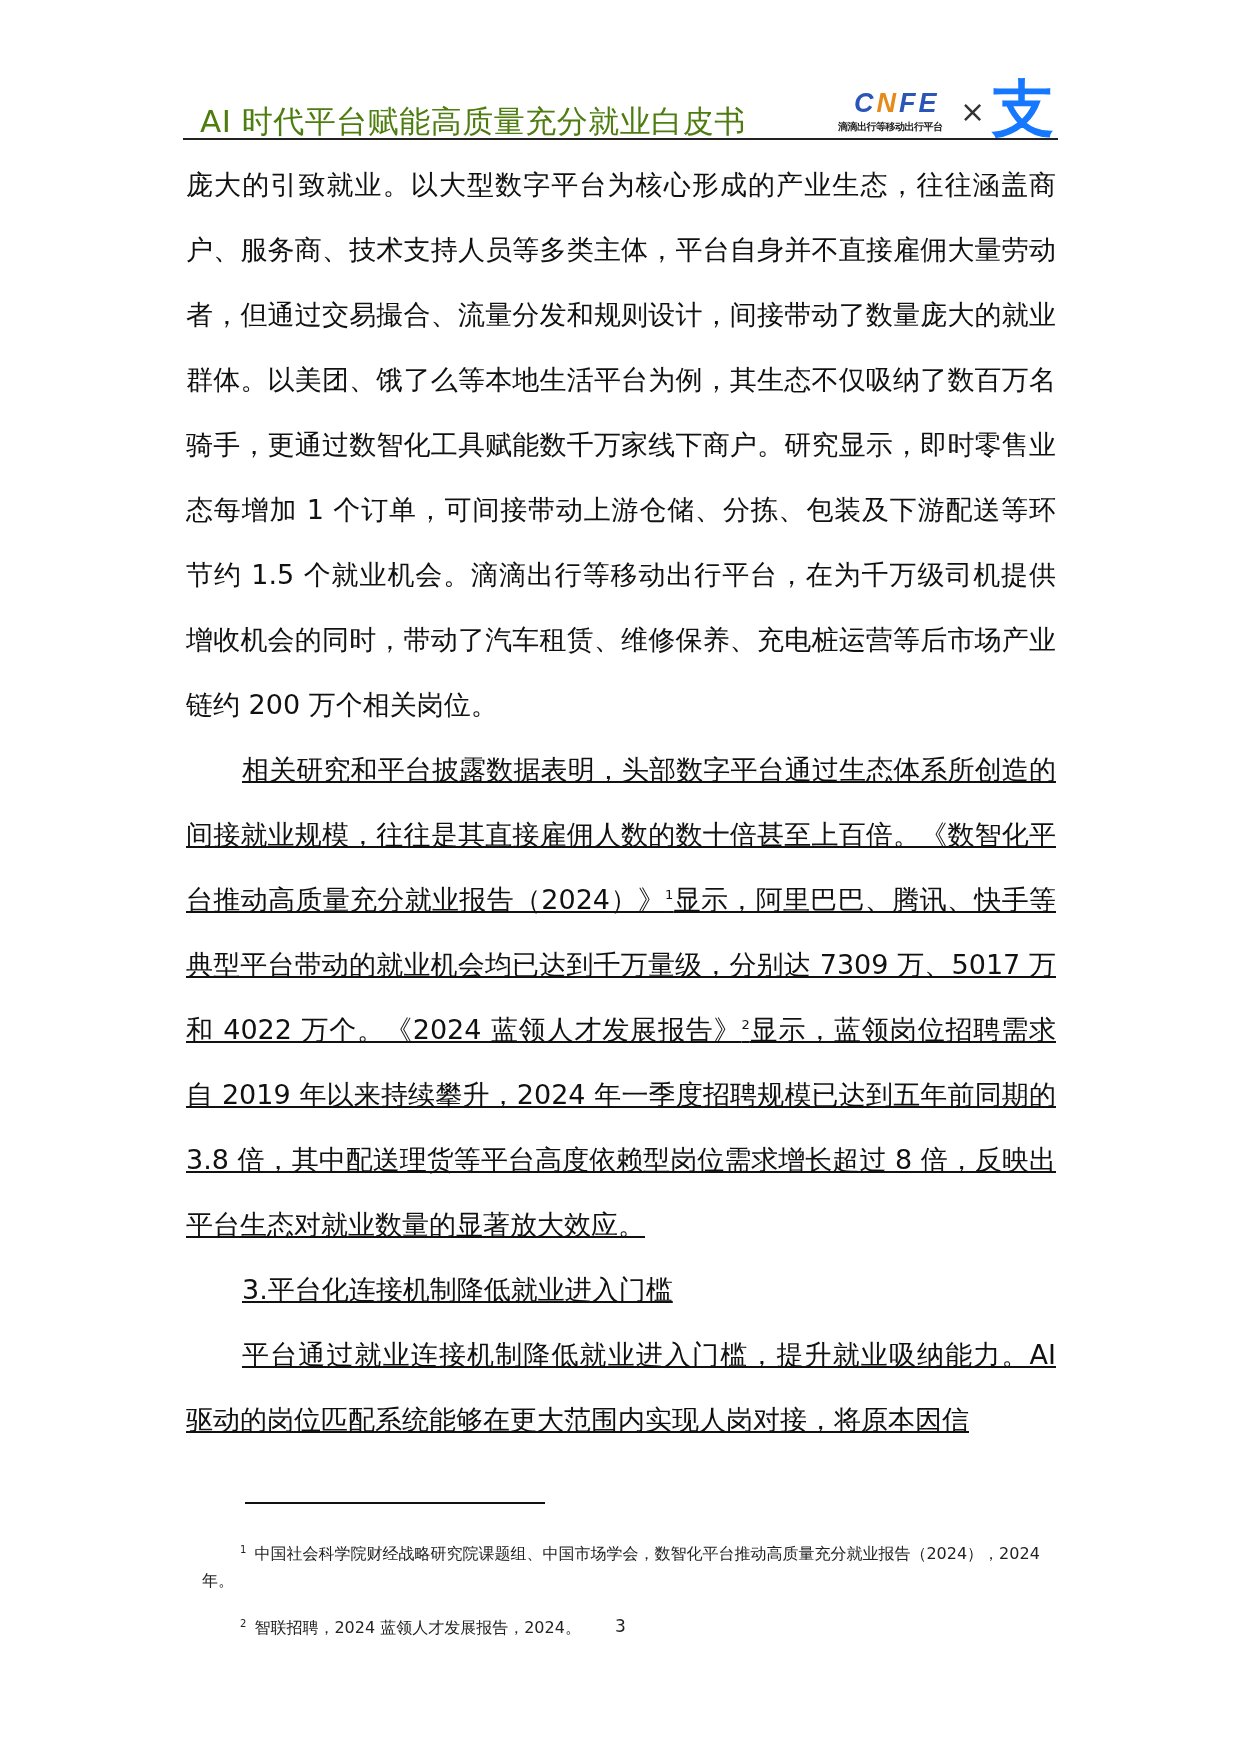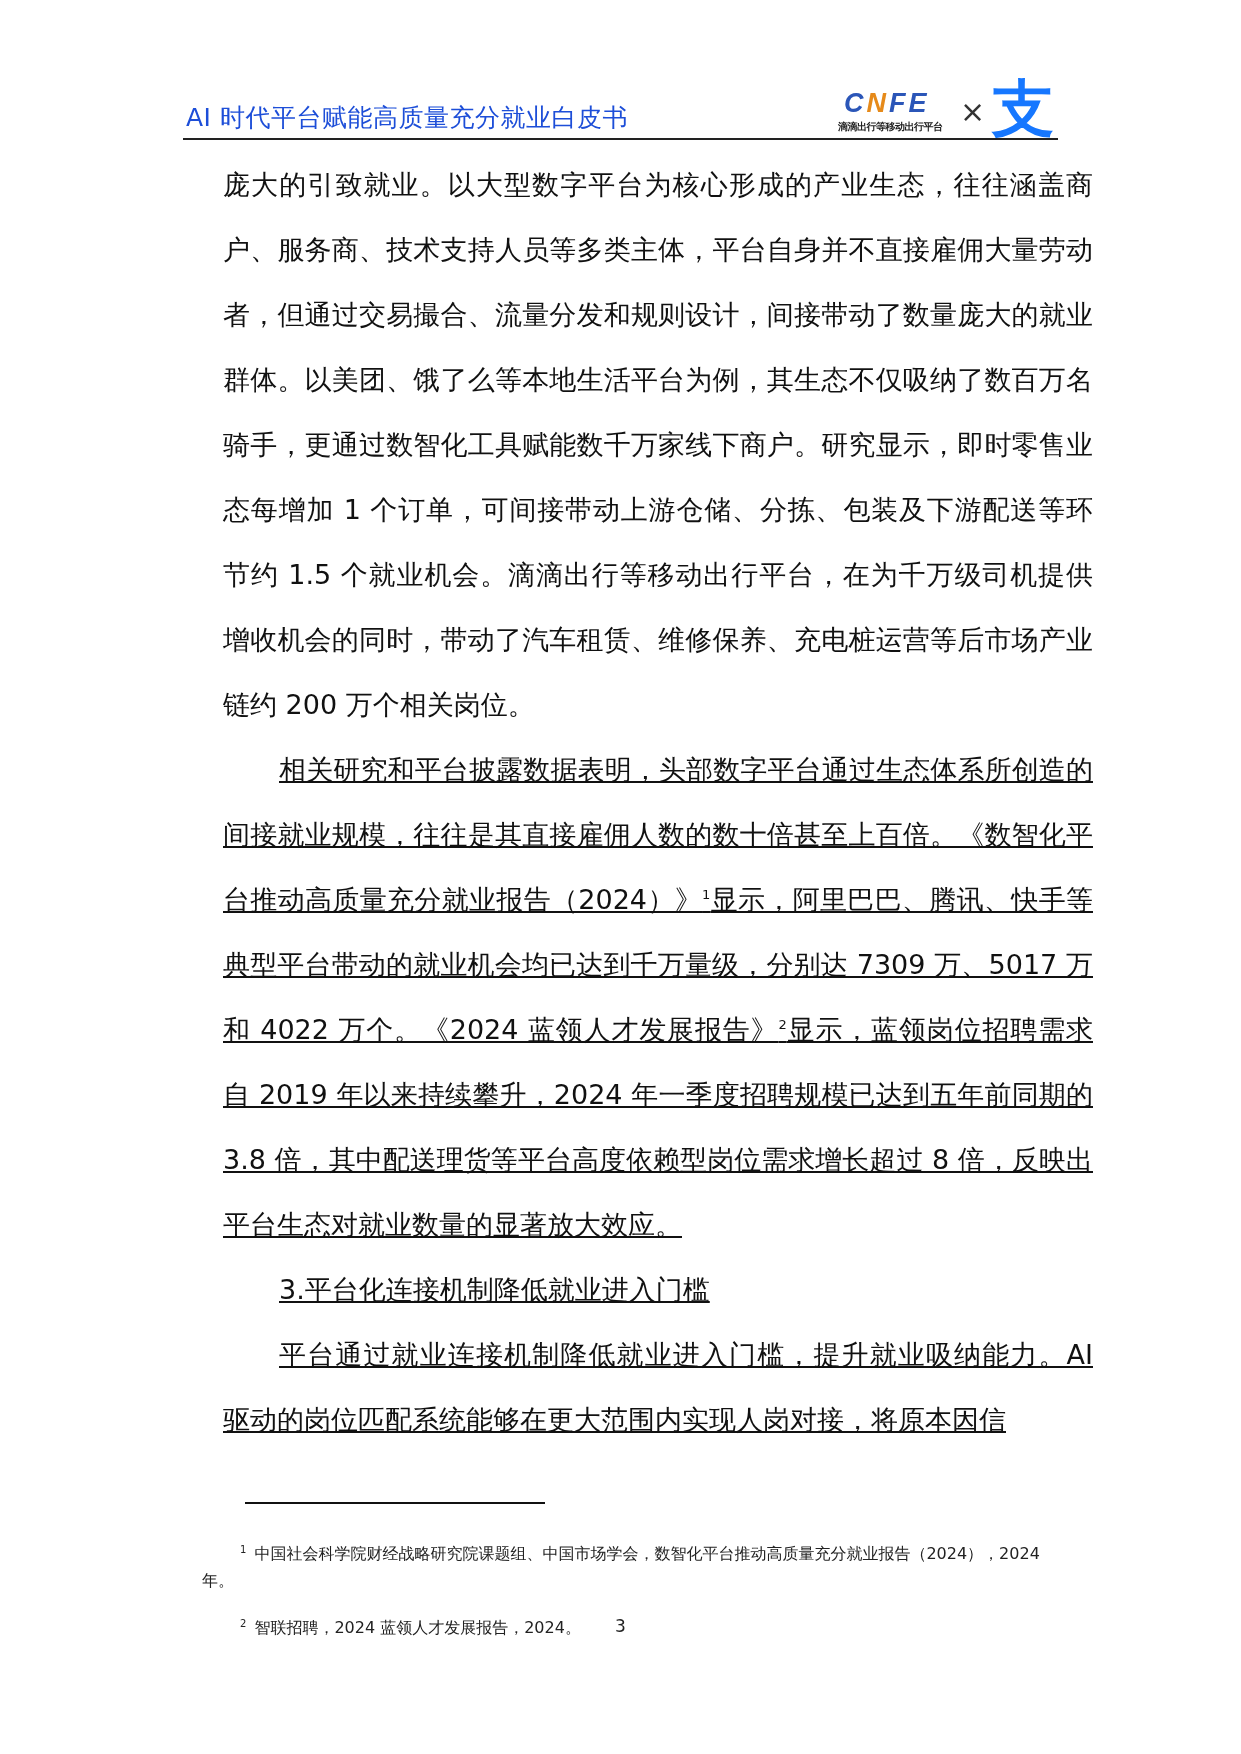--- a/index.html
+++ b/index.html
@@ -1,27 +1,27 @@
 <!DOCTYPE html>
 <html><head>
 <meta charset="utf-8">
 <style>
   html, body { margin: 0; padding: 0; background: #ffffff; }
   body { width: 1241px; height: 1754px; position: relative; overflow: hidden;
          font-family: "DejaVu Sans", "Liberation Sans", sans-serif; color: #111; }
-  .header-title { position: absolute; left: 186px; top: 101px; font-size: 25px; color: #1d4ed8; letter-spacing: 0.5px; }
+  .header-title { position: absolute; left: 200px; top: 101px; font-size: 31px; color: #4d7c0f; letter-spacing: 0.5px; }
   .header-rule { position: absolute; left: 183px; top: 138px; width: 875px; height: 2px; background: #222; }
   .logo-cnfe { position: absolute; left: 838px; top: 88px; width: 116px; height: 50px; }
-  .logo-cnfe .letters { position: absolute; left: 6px; top: 0; font-size: 27px; font-weight: bold; font-style: italic;
+  .logo-cnfe .letters { position: absolute; left: 16px; top: 0; font-size: 27px; font-weight: bold; font-style: italic;
         color: #2b56b8; letter-spacing: 3px; font-family: "Liberation Sans", sans-serif; }
   .logo-cnfe .n-mark { color: #e68a1a; }
   .logo-cnfe .sub { position: absolute; left: 0; top: 32px; font-size: 10px; font-weight: bold; color: #222; white-space: nowrap; letter-spacing: -0.5px; }
   .logo-x { position: absolute; left: 960px; top: 94px; font-size: 30px; color: #333; font-family: "DejaVu Sans", sans-serif; }
   .logo-alipay { position: absolute; left: 992px; top: 78px; font-size: 62px; color: #1677ff; font-weight: bold; line-height: 1; }
-  .body-text { position: absolute; left: 186px; top: 152px; width: 870px; font-size: 27px; line-height: 65px; color: #111; text-align: justify; margin-left: 37px; }
+  .body-text { position: absolute; left: 186px; top: 152px; width: 870px; font-size: 27px; line-height: 65px; color: #111; text-align: justify; }
   .body-text p { margin: 0; }
   .indent { text-indent: 56px; text-decoration: underline; }
   sup { font-size: 13px; vertical-align: super; line-height: 0; }
   .fn-rule { position: absolute; left: 245px; top: 1502px; width: 300px; height: 1.5px; background: #111; }
   .footnotes { position: absolute; left: 186px; top: 1520px; width: 870px; font-size: 16px; line-height: 27px; color: #222; }
   .footnotes p { margin: 16px; }
   .fn-sup { font-size: 10px; vertical-align: super; margin-right: 8px; }
   .page-num { position: absolute; left: 0; width: 1241px; top: 1616px; text-align: center; font-size: 17px; color: #222; }
 </style>
 </head>

